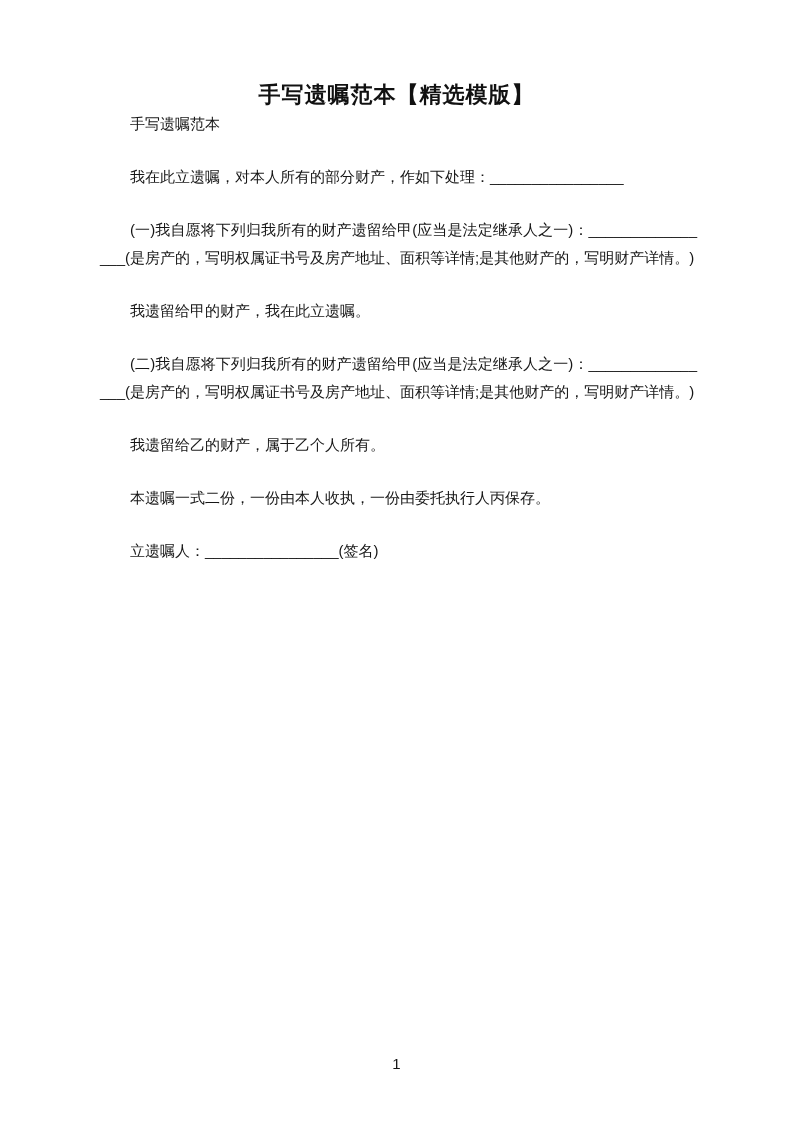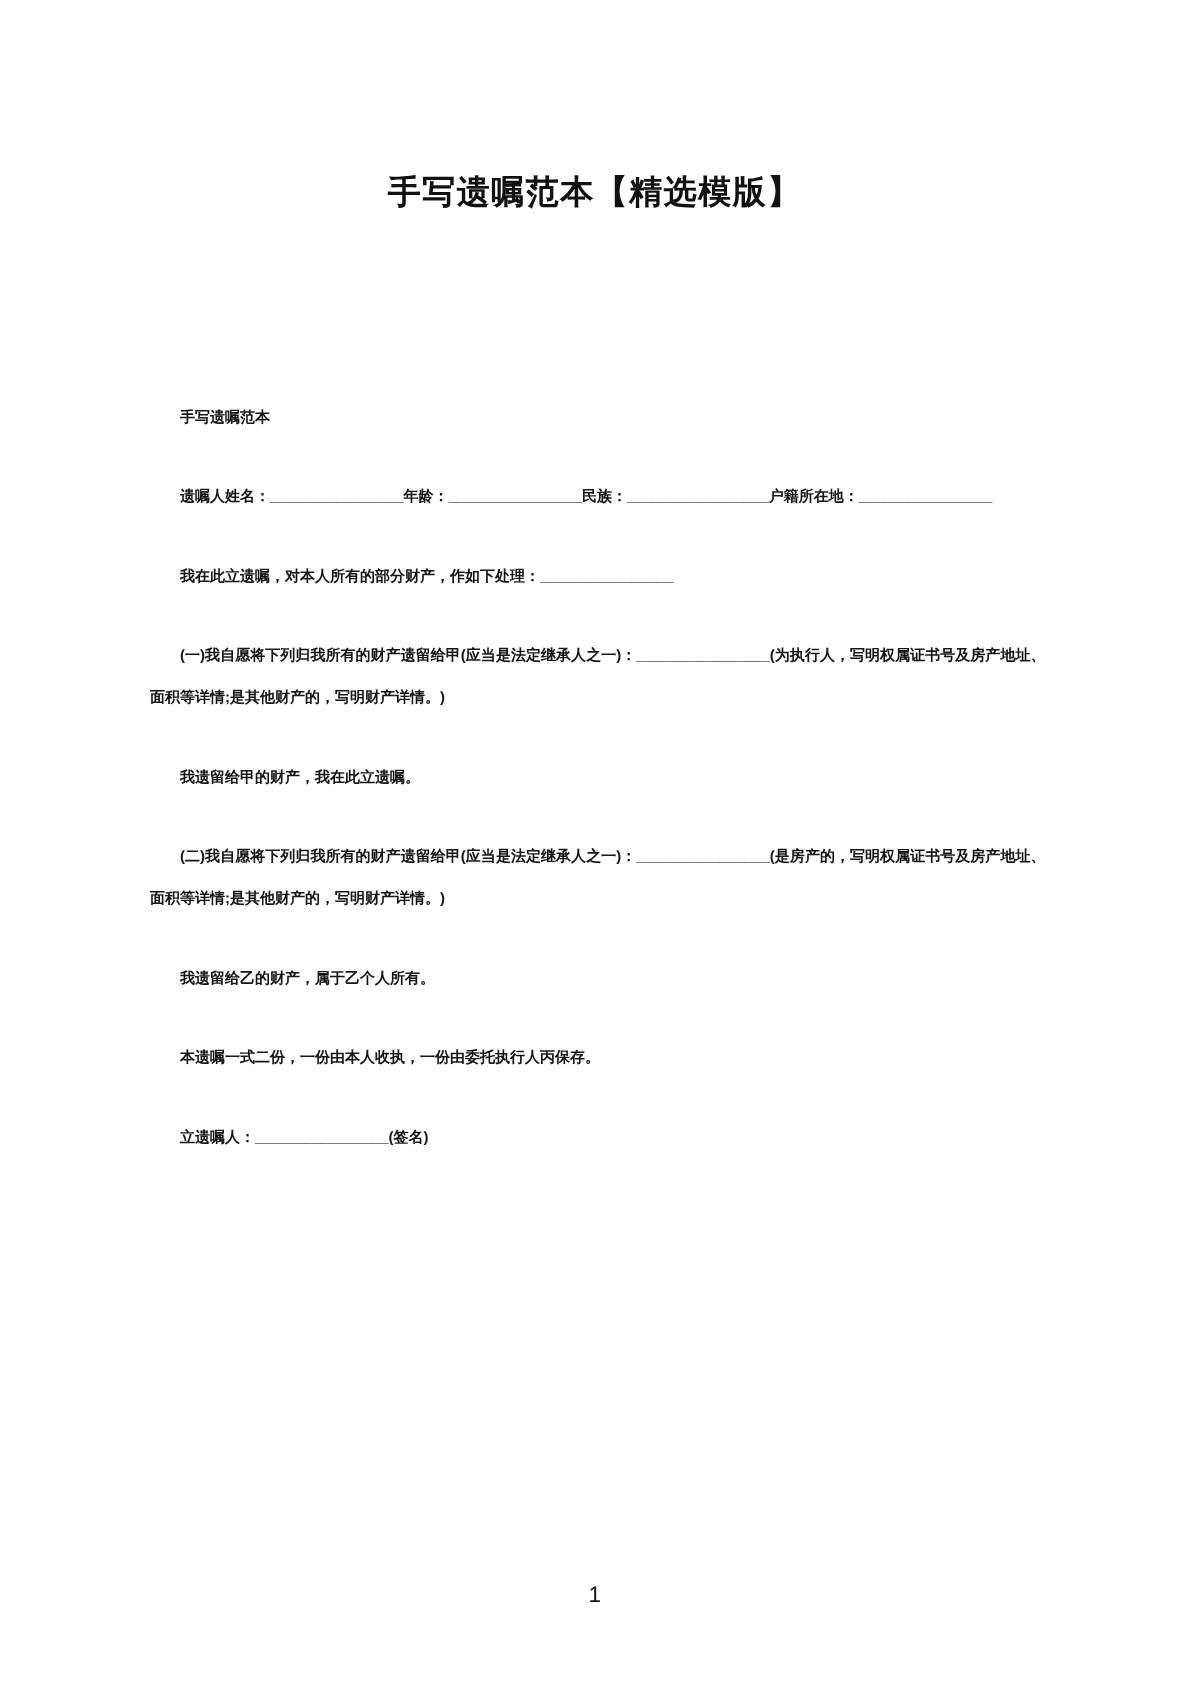--- a/index.html
+++ b/index.html
@@ -13,35 +13,33 @@
   .page {
     position: relative;
     width: 793px;
     height: 1122px;
     background: #ffffff;
     color: #161616;
     overflow: hidden;
   }
   .doc-title {
     margin: 0;
-    padding-top: 113px;
+    padding-top: 80px;
     text-align: center;
     font-size: 22px;
     font-weight: bold;
     letter-spacing: 1px;
     color: #111111;
   }
   .doc-body {
-    margin-top: 122px;
     padding: 0 96px 0 100px;
-    font-size: 10px;
+    font-size: 15px;
     line-height: 28px;
     text-align: justify;
     color: #161616;
-    font-weight: bold;
   }
   .para {
     margin: 0 0 25px 0;
     text-indent: 2em;
     word-break: break-all;
   }
   .page-number {
     position: absolute;
     left: 0;
     right: 0;
@@ -53,23 +51,22 @@
 </style>
 </head>
 <body>
 
 <div class="page">
 
   <h1 class="doc-title">手写遗嘱范本【精选模版】</h1>
 
   <div class="doc-body">
     <p class="para">手写遗嘱范本</p>
-    <p class="para">遗嘱人姓名：________________年龄：________________民族：_________________户籍所在地：________________</p>
     <p class="para">我在此立遗嘱，对本人所有的部分财产，作如下处理：________________</p>
-    <p class="para">(一)我自愿将下列归我所有的财产遗留给甲(应当是法定继承人之一)：________________(为执行人，写明权属证书号及房产地址、面积等详情;是其他财产的，写明财产详情。)</p>
+    <p class="para">(一)我自愿将下列归我所有的财产遗留给甲(应当是法定继承人之一)：________________(是房产的，写明权属证书号及房产地址、面积等详情;是其他财产的，写明财产详情。)</p>
     <p class="para">我遗留给甲的财产，我在此立遗嘱。</p>
     <p class="para">(二)我自愿将下列归我所有的财产遗留给甲(应当是法定继承人之一)：________________(是房产的，写明权属证书号及房产地址、面积等详情;是其他财产的，写明财产详情。)</p>
     <p class="para">我遗留给乙的财产，属于乙个人所有。</p>
     <p class="para">本遗嘱一式二份，一份由本人收执，一份由委托执行人丙保存。</p>
     <p class="para">立遗嘱人：________________(签名)</p>
   </div>
 
   <div class="page-number">1</div>
 
 </div>

